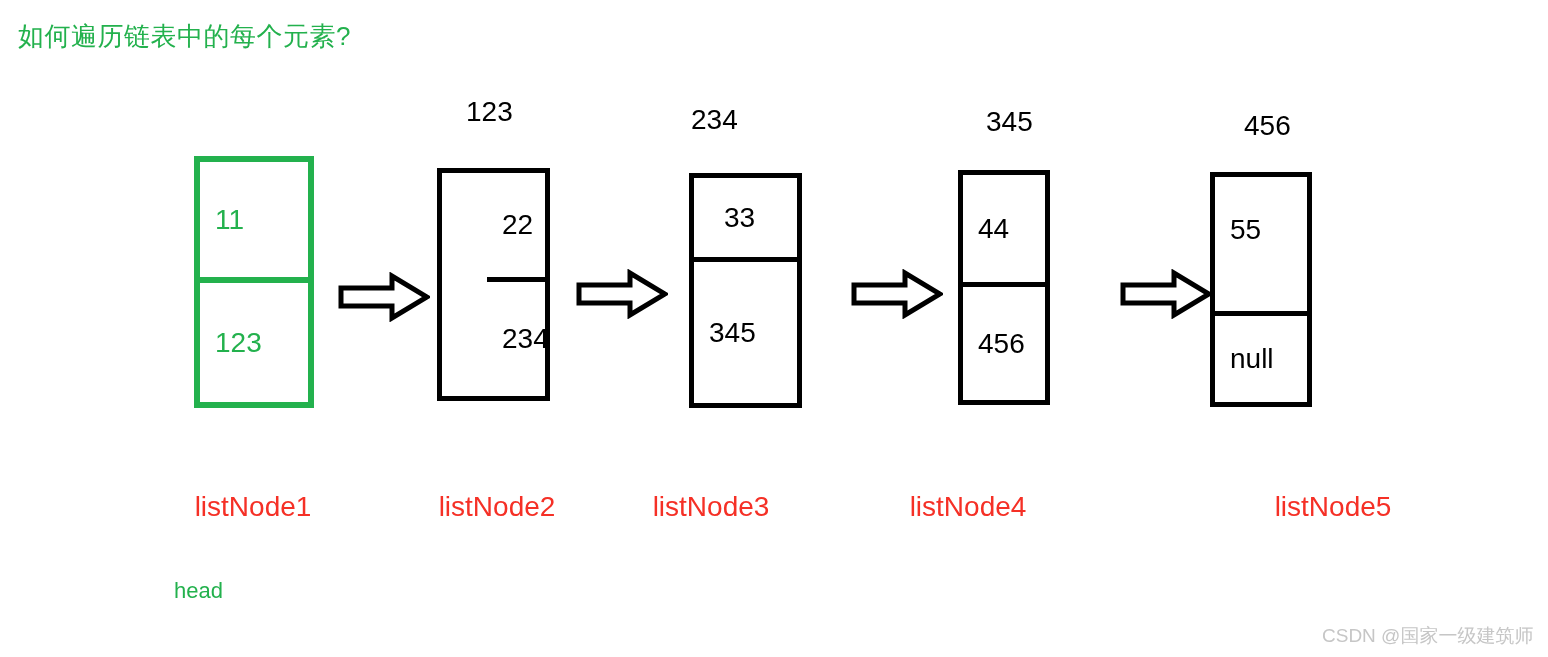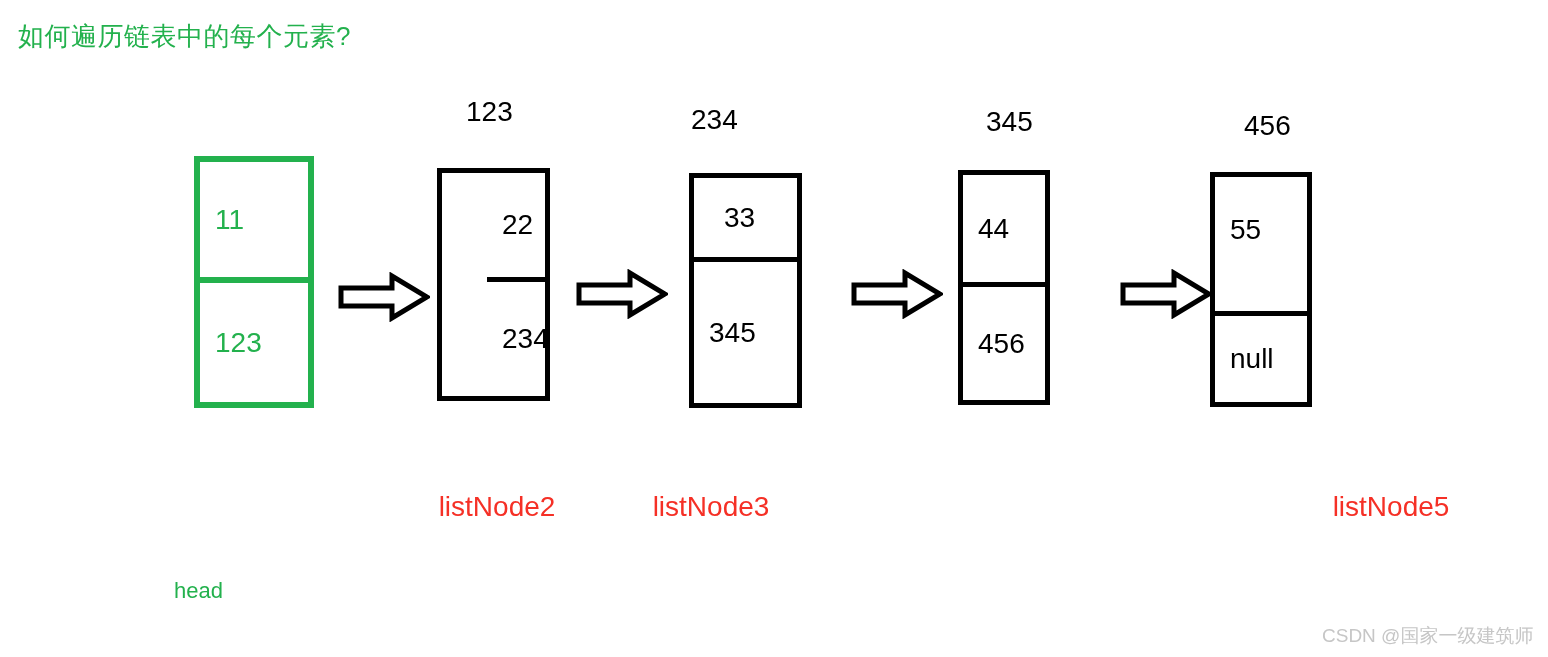--- a/index.html
+++ b/index.html
@@ -62,21 +62,21 @@
   
   .nname{
     position:absolute;top:492px;width:160px;
     text-align:center;font-size:28px;line-height:1.1;
     color:var(--red,#f53026);
   }
   .nn1{left:173px;}
   .nn2{left:417px;}
   .nn3{left:631px;text-align:center;}
   .nn4{left:888px;}
-  .nn5{left:1311px;}
+  .nn5{left:1253px;}
   
   .head{
     position:absolute;left:174px;top:579px;
     font-size:22px;line-height:1.1;
     color:var(--green,#23b14d);
   }
   
   .watermark{
     position:absolute;left:1322px;top:626px;
     font-size:19px;line-height:1.1;
@@ -147,21 +147,23 @@
   <svg class="arrow a2" viewBox="0 0 92 50">
     <path d="M3,16 L54,16 L54,4 L89,25 L54,46 L54,34 L3,34 Z" fill="#ffffff" stroke="#000000" stroke-width="5" stroke-linejoin="miter"></path>
   </svg>
   <svg class="arrow a3" viewBox="0 0 92 50">
     <path d="M3,16 L54,16 L54,4 L89,25 L54,46 L54,34 L3,34 Z" fill="#ffffff" stroke="#000000" stroke-width="5" stroke-linejoin="miter"></path>
   </svg>
   <svg class="arrow a4" viewBox="0 0 92 50">
     <path d="M3,16 L54,16 L54,4 L89,25 L54,46 L54,34 L3,34 Z" fill="#ffffff" stroke="#000000" stroke-width="5" stroke-linejoin="miter"></path>
   </svg>
 
+  <div class="nname nn1">listNode1</div>
   <div class="nname nn2">listNode2</div>
   <div class="nname nn3">listNode3</div>
+  <div class="nname nn4">listNode4</div>
   <div class="nname nn5">listNode5</div>
 
   <div class="head">head</div>
 
   <div class="watermark">CSDN @国家一级建筑师</div>
 
 </div>
 
 </body></html>

